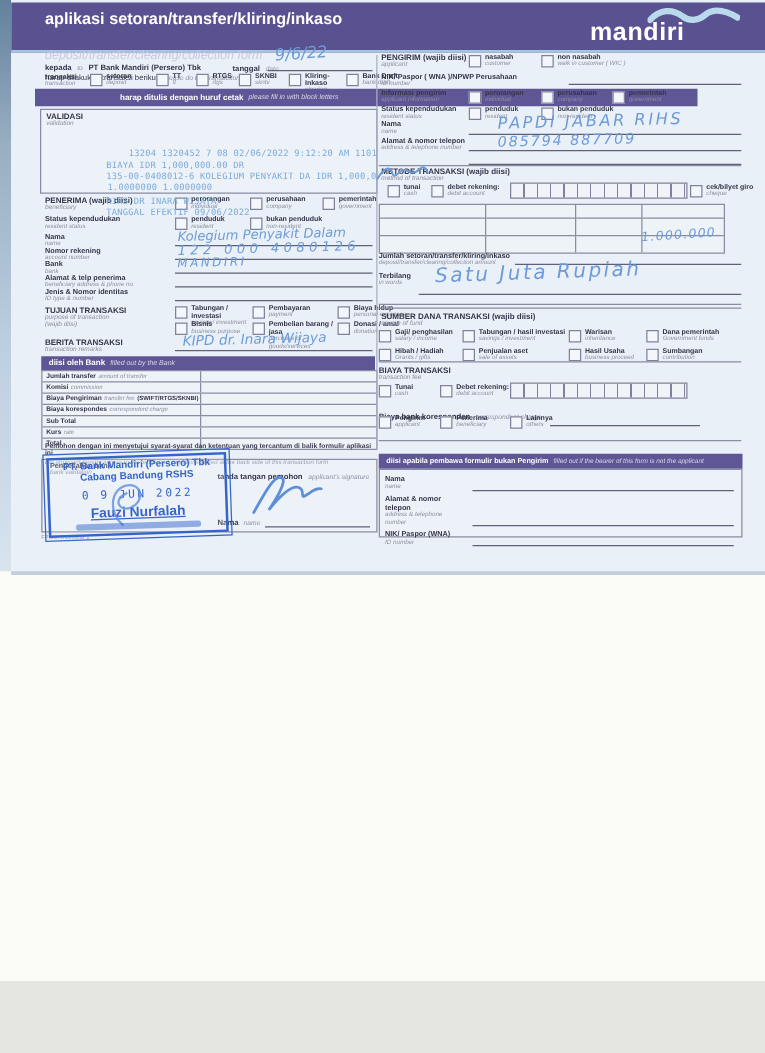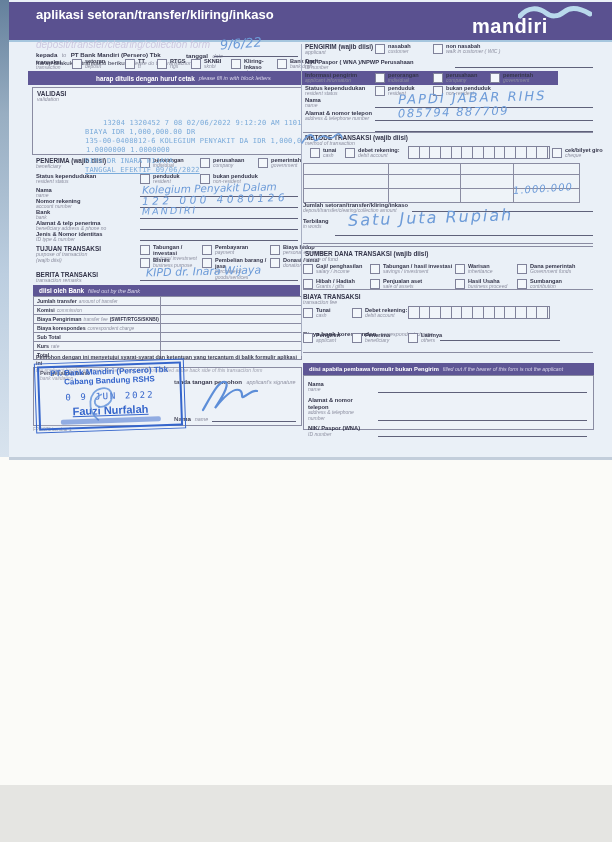--- a/index.html
+++ b/index.html
@@ -191,21 +191,21 @@
     <div class="lab2 sechead" style="position:absolute;left:4px;top:2px;">
       <span class="bl">VALIDASI</span>
       <span class="il">validation</span>
     </div>
   </div>
   <div class="machine" style="left:103px;top:119px;">13204 1320452  7 08 02/06/2022 9:12:20 AM 1101</div>
   <div class="machine" style="left:85px;top:128px;">BIAYA IDR 1,000,000.00 DR</div>
   <div class="machine" style="left:85px;top:137px;">135-00-0408012-6 KOLEGIUM PENYAKIT DA IDR 1,000,0</div>
   <div class="machine" style="left:86px;top:146px;">1.0000000 1.0000000</div>
   <div class="machine" style="left:85px;top:157px;">RIHS DR INARA WIJAYA</div>
-  <div class="machine" style="left:85px;top:166px;text-decoration:underline;">TANGGAL EFEKTIF 09/06/2022</div>
+  <div class="machine" style="left:85px;top:166px;">TANGGAL EFEKTIF 09/06/2022</div>
 
   <div class="abs lab2 sechead" style="left:36px;top:157px;">
     <span class="bl">PENERIMA (wajib diisi)</span>
     <span class="il">beneficiary</span>
   </div>
   <div class="abs grid" style="left:140px;top:157px;grid-template-columns:60px 58px 60px;">
 
       <div class="cbi">
         <span class="cb"></span>
         <span>

